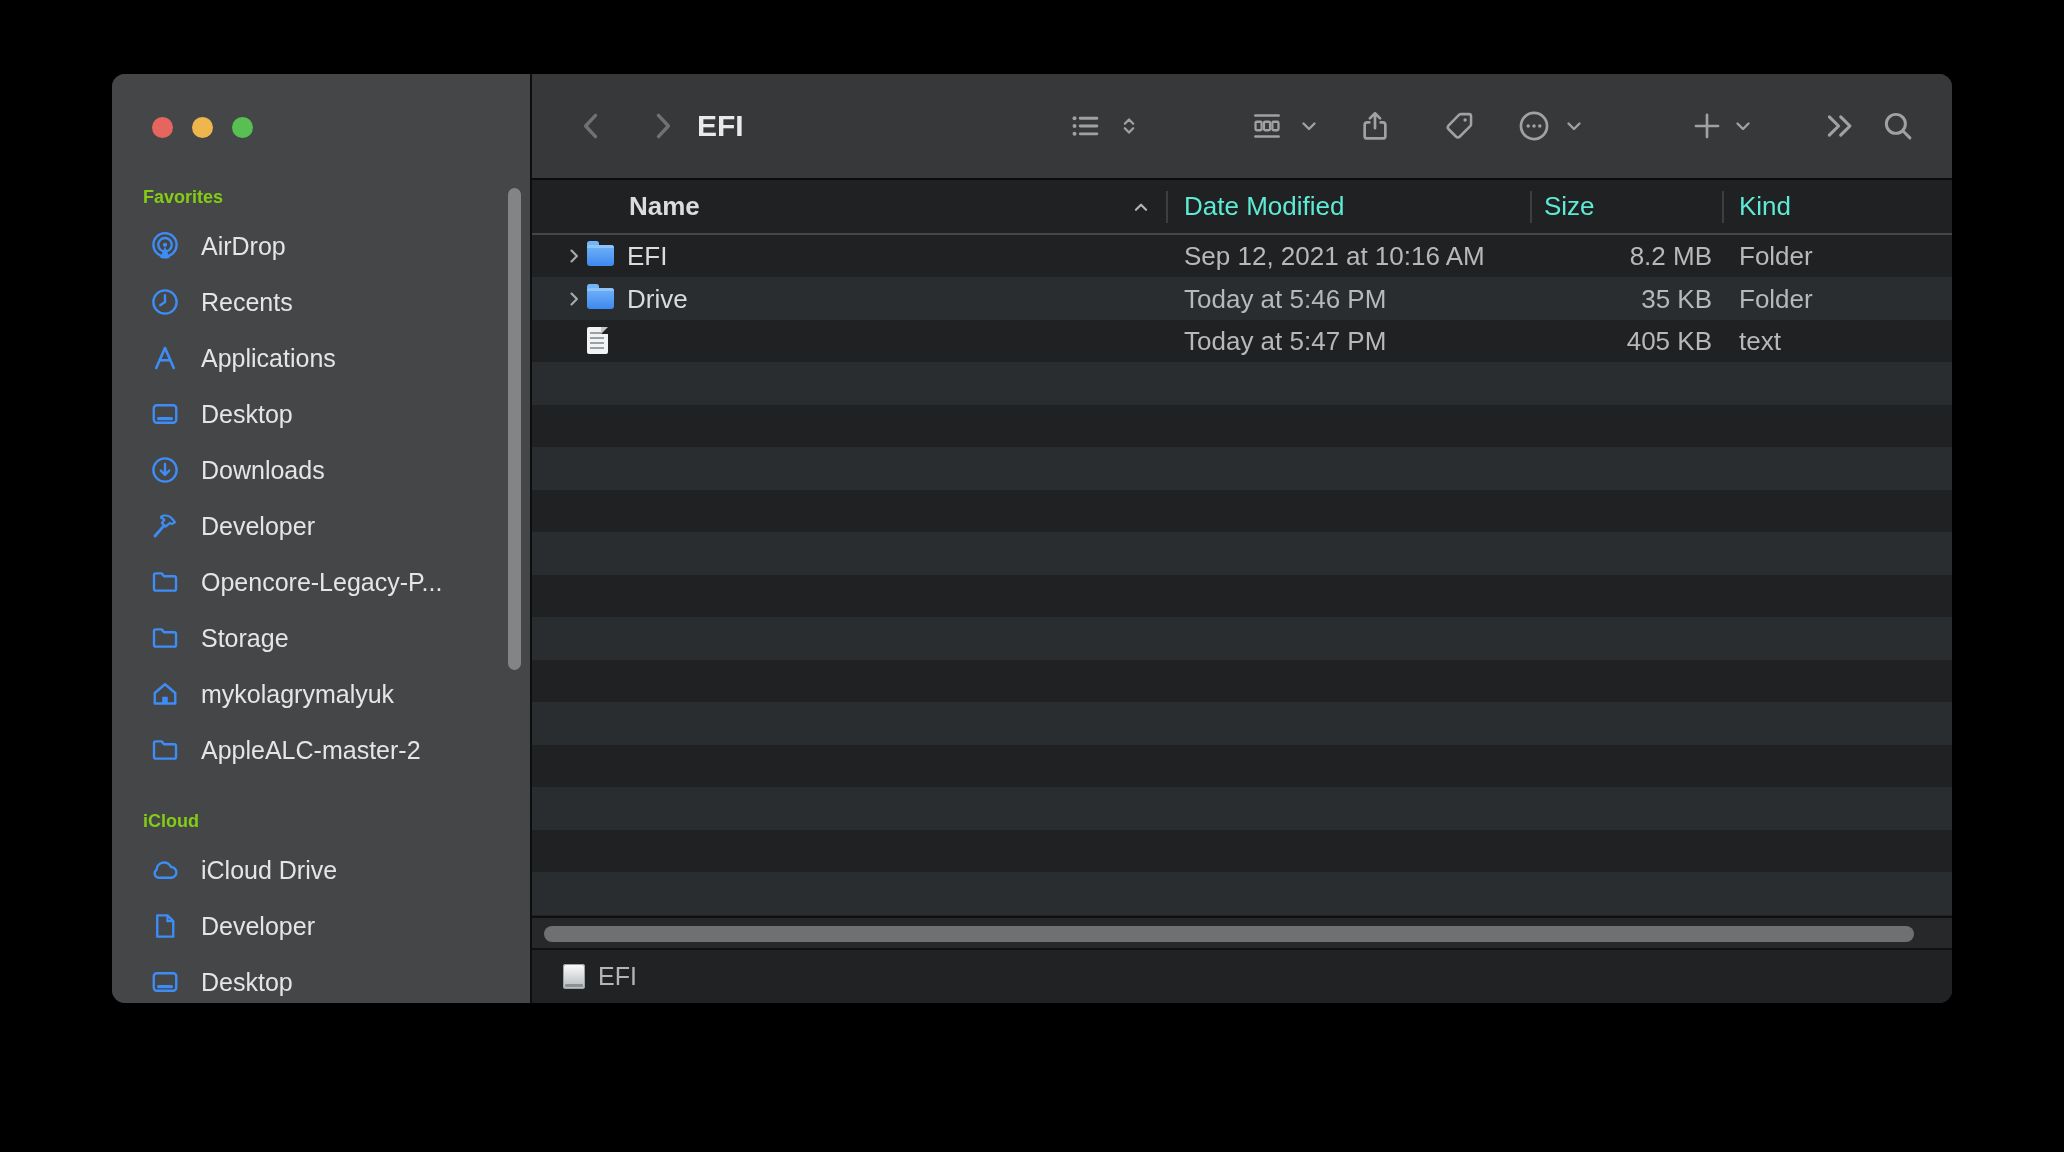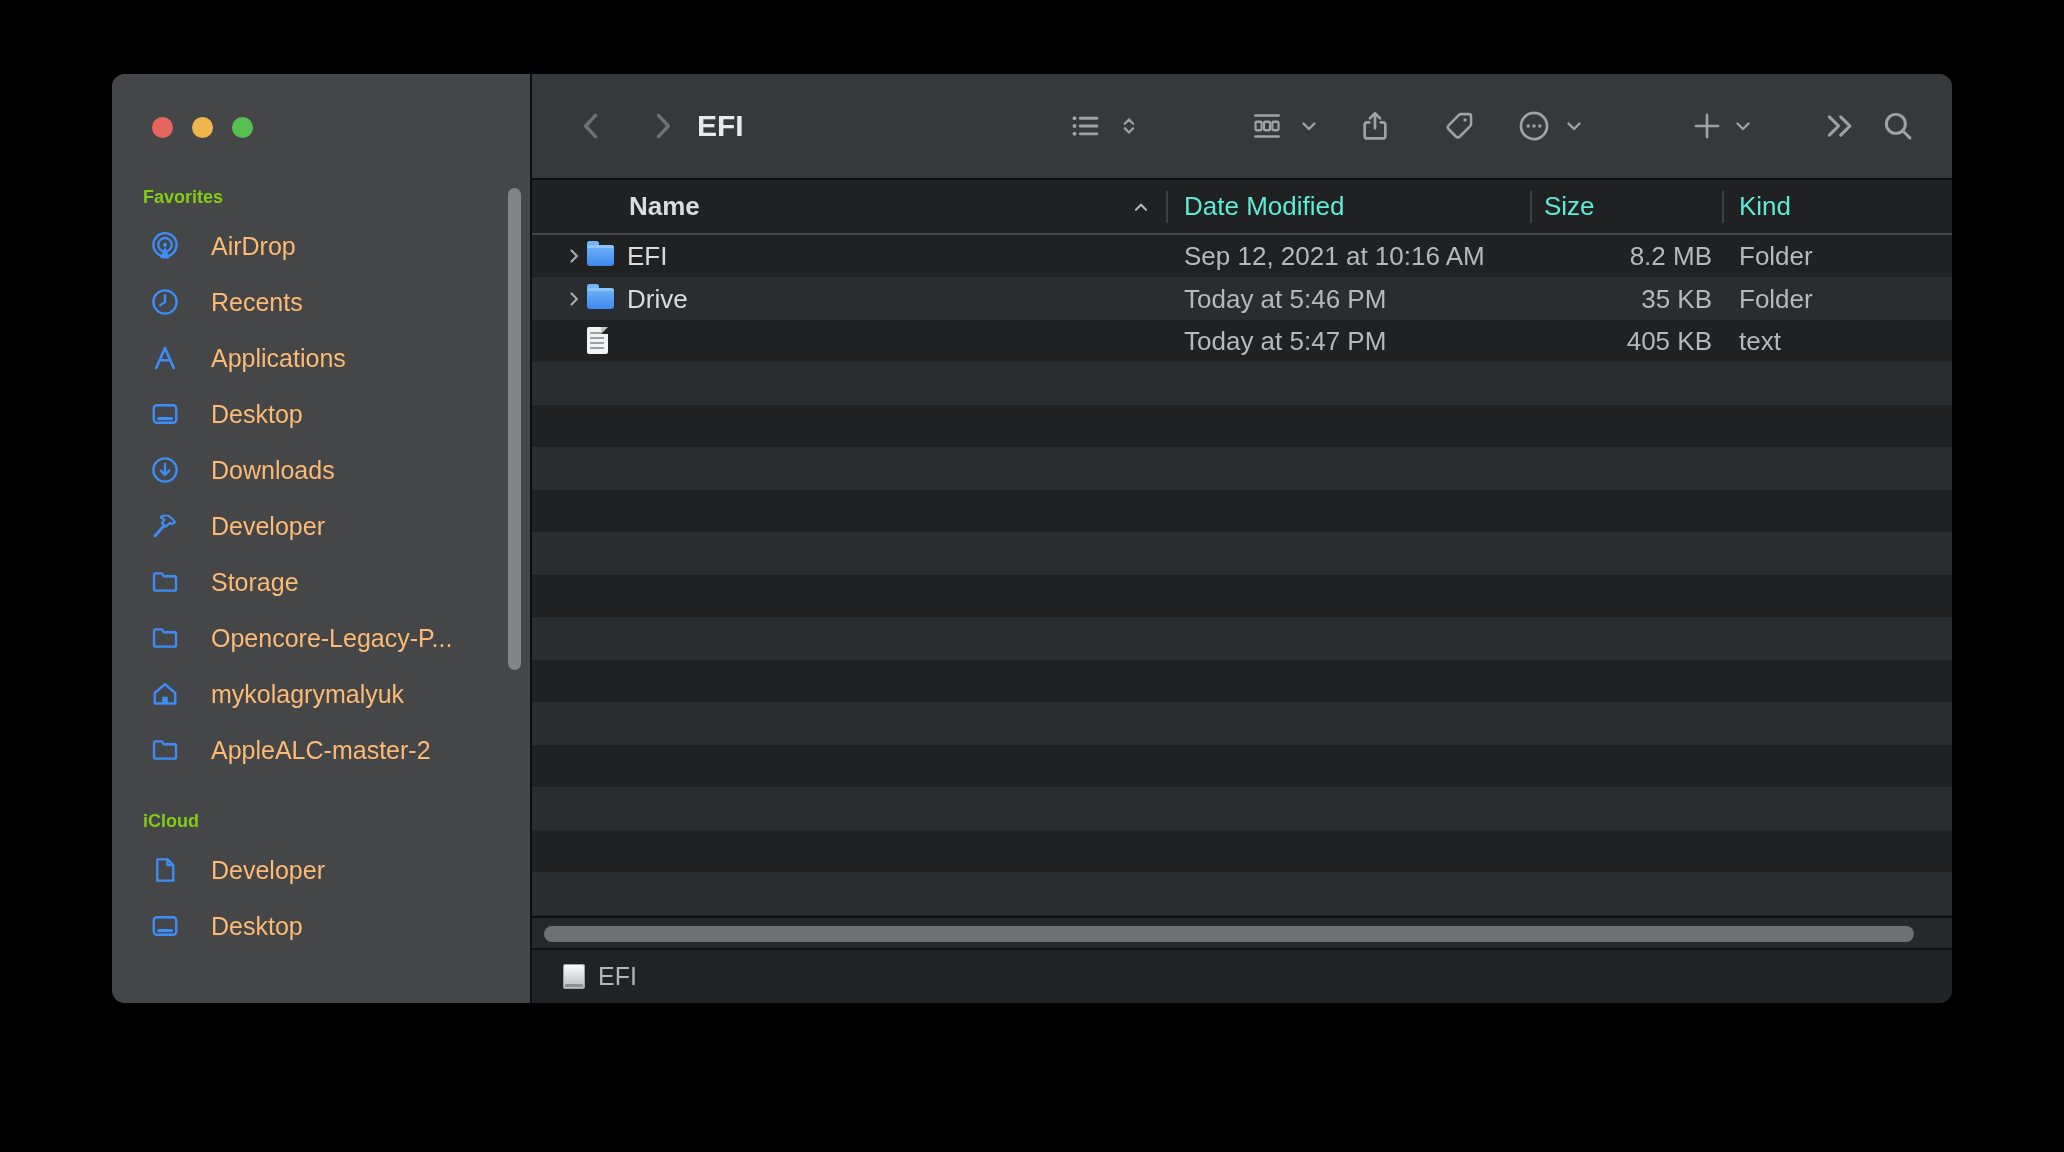--- a/index.html
+++ b/index.html
@@ -8,21 +8,21 @@
   .window{position:absolute;left:112px;top:74px;width:1840px;height:929px;border-radius:13px;
     overflow:hidden;background:#1f2123;box-shadow:inset 0 1px 0 rgba(255,255,255,.14),0 22px 60px rgba(0,0,0,.6);}
   
   .sidebar{position:absolute;left:0;top:0;width:418px;height:100%;background:#444648;}
   .traffic{position:absolute;left:40px;top:43px;display:flex;gap:19px;}
   .tl{width:21px;height:21px;border-radius:50%;}
   .section-label{position:absolute;left:31px;font-size:18px;font-weight:700;color:#84cc16;}
   .items{position:absolute;left:0;right:0;}
   .sbi{height:56px;display:flex;align-items:center;padding-left:38px;}
   .sbi .ic{width:30px;height:30px;flex:0 0 30px;color:#3e8df7;}
-  .sbi .lbl{margin-left:31px;font-size:25px;color:#fdba74;white-space:nowrap;}
+  .sbi .lbl{margin-left:21px;font-size:25px;color:#e5e5e5;white-space:nowrap;}
   .side-scrollbar{position:absolute;left:396px;top:114px;width:13px;height:482px;border-radius:7px;
     background:#8d8f91;opacity:.85;}
   
   .main{position:absolute;left:418px;top:0;right:0;bottom:0;background:#1f2123;border-left:2px solid #0c0d0d;}
   .toolbar{position:absolute;left:0;right:0;top:0;height:104px;background:#363839;}
   .tbtn{position:absolute;top:32px;width:40px;height:40px;display:flex;align-items:center;justify-content:center;color:#9fa1a3;}
   .tbtn svg{width:34px;height:34px;}
   .tbtn.small svg{width:24px;height:24px;}
   .tbtn.dim{color:#6f7173;}
   .win-title{position:absolute;left:165px;top:0;height:104px;line-height:104px;
@@ -209,45 +209,51 @@
       <div class="sbi">
         <svg class="ic">
             <use href="#i-hammer"></use>
           </svg>
         <span class="lbl">Developer</span>
       </div>
       <div class="sbi">
         <svg class="ic">
             <use href="#i-folder"></use>
           </svg>
+        <span class="lbl">Opencore-Legacy-P...</span>
+      </div>
+      <div class="sbi">
+        <svg class="ic">
+            <use href="#i-folder"></use>
+          </svg>
         <span class="lbl">Storage</span>
       </div>
       <div class="sbi">
         <svg class="ic">
+            <use href="#i-home"></use>
+          </svg>
+        <span class="lbl">mykolagrymalyuk</span>
+      </div>
+      <div class="sbi">
+        <svg class="ic">
             <use href="#i-folder"></use>
           </svg>
-        <span class="lbl">Opencore-Legacy-P...</span>
-      </div>
-      <div class="sbi">
-        <svg class="ic">
-            <use href="#i-home"></use>
-          </svg>
-        <span class="lbl">mykolagrymalyuk</span>
-      </div>
-      <div class="sbi">
-        <svg class="ic">
-            <use href="#i-folder"></use>
-          </svg>
         <span class="lbl">AppleALC-master-2</span>
       </div>
     </div>
 
     <div class="section-label" style="top:737px">iCloud</div>
 
     <div class="items" style="top:768px">
+      <div class="sbi">
+        <svg class="ic">
+            <use href="#i-cloud"></use>
+          </svg>
+        <span class="lbl">iCloud Drive</span>
+      </div>
       <div class="sbi">
         <svg class="ic">
             <use href="#i-doc"></use>
           </svg>
         <span class="lbl">Developer</span>
       </div>
       <div class="sbi">
         <svg class="ic">
             <use href="#i-desktop"></use>
           </svg>

